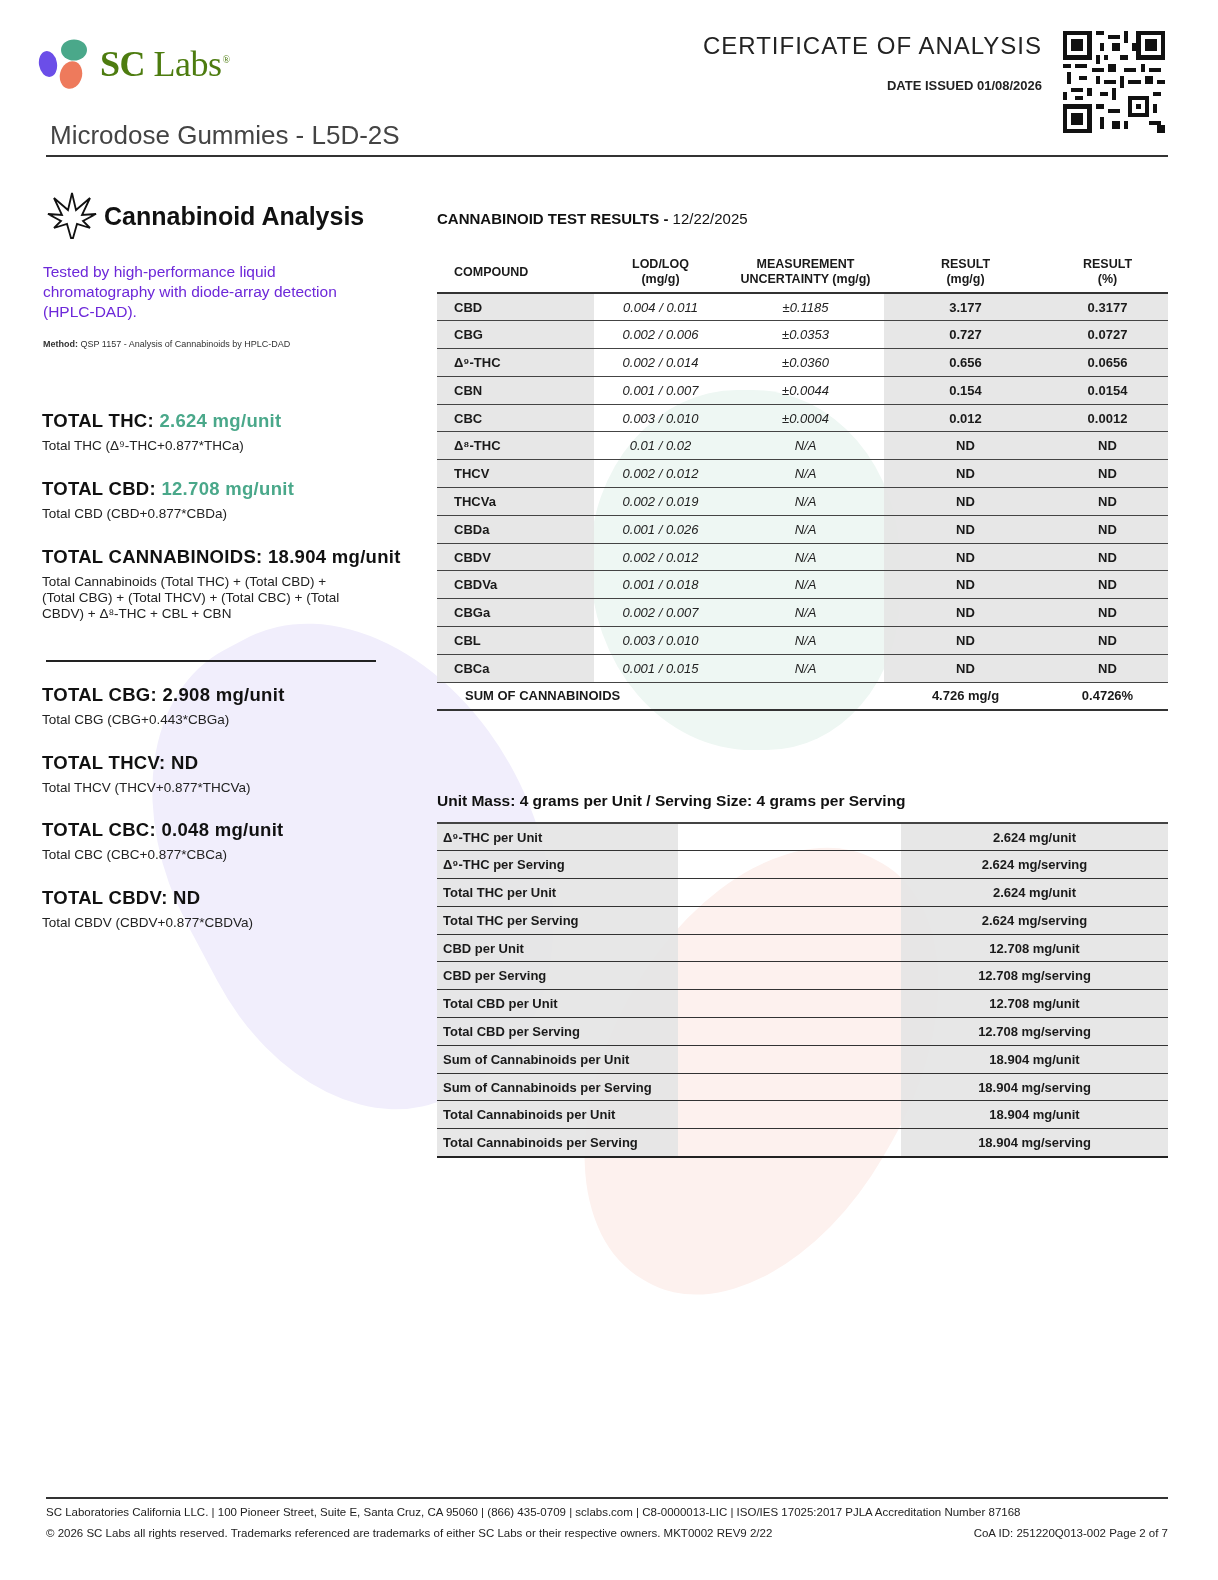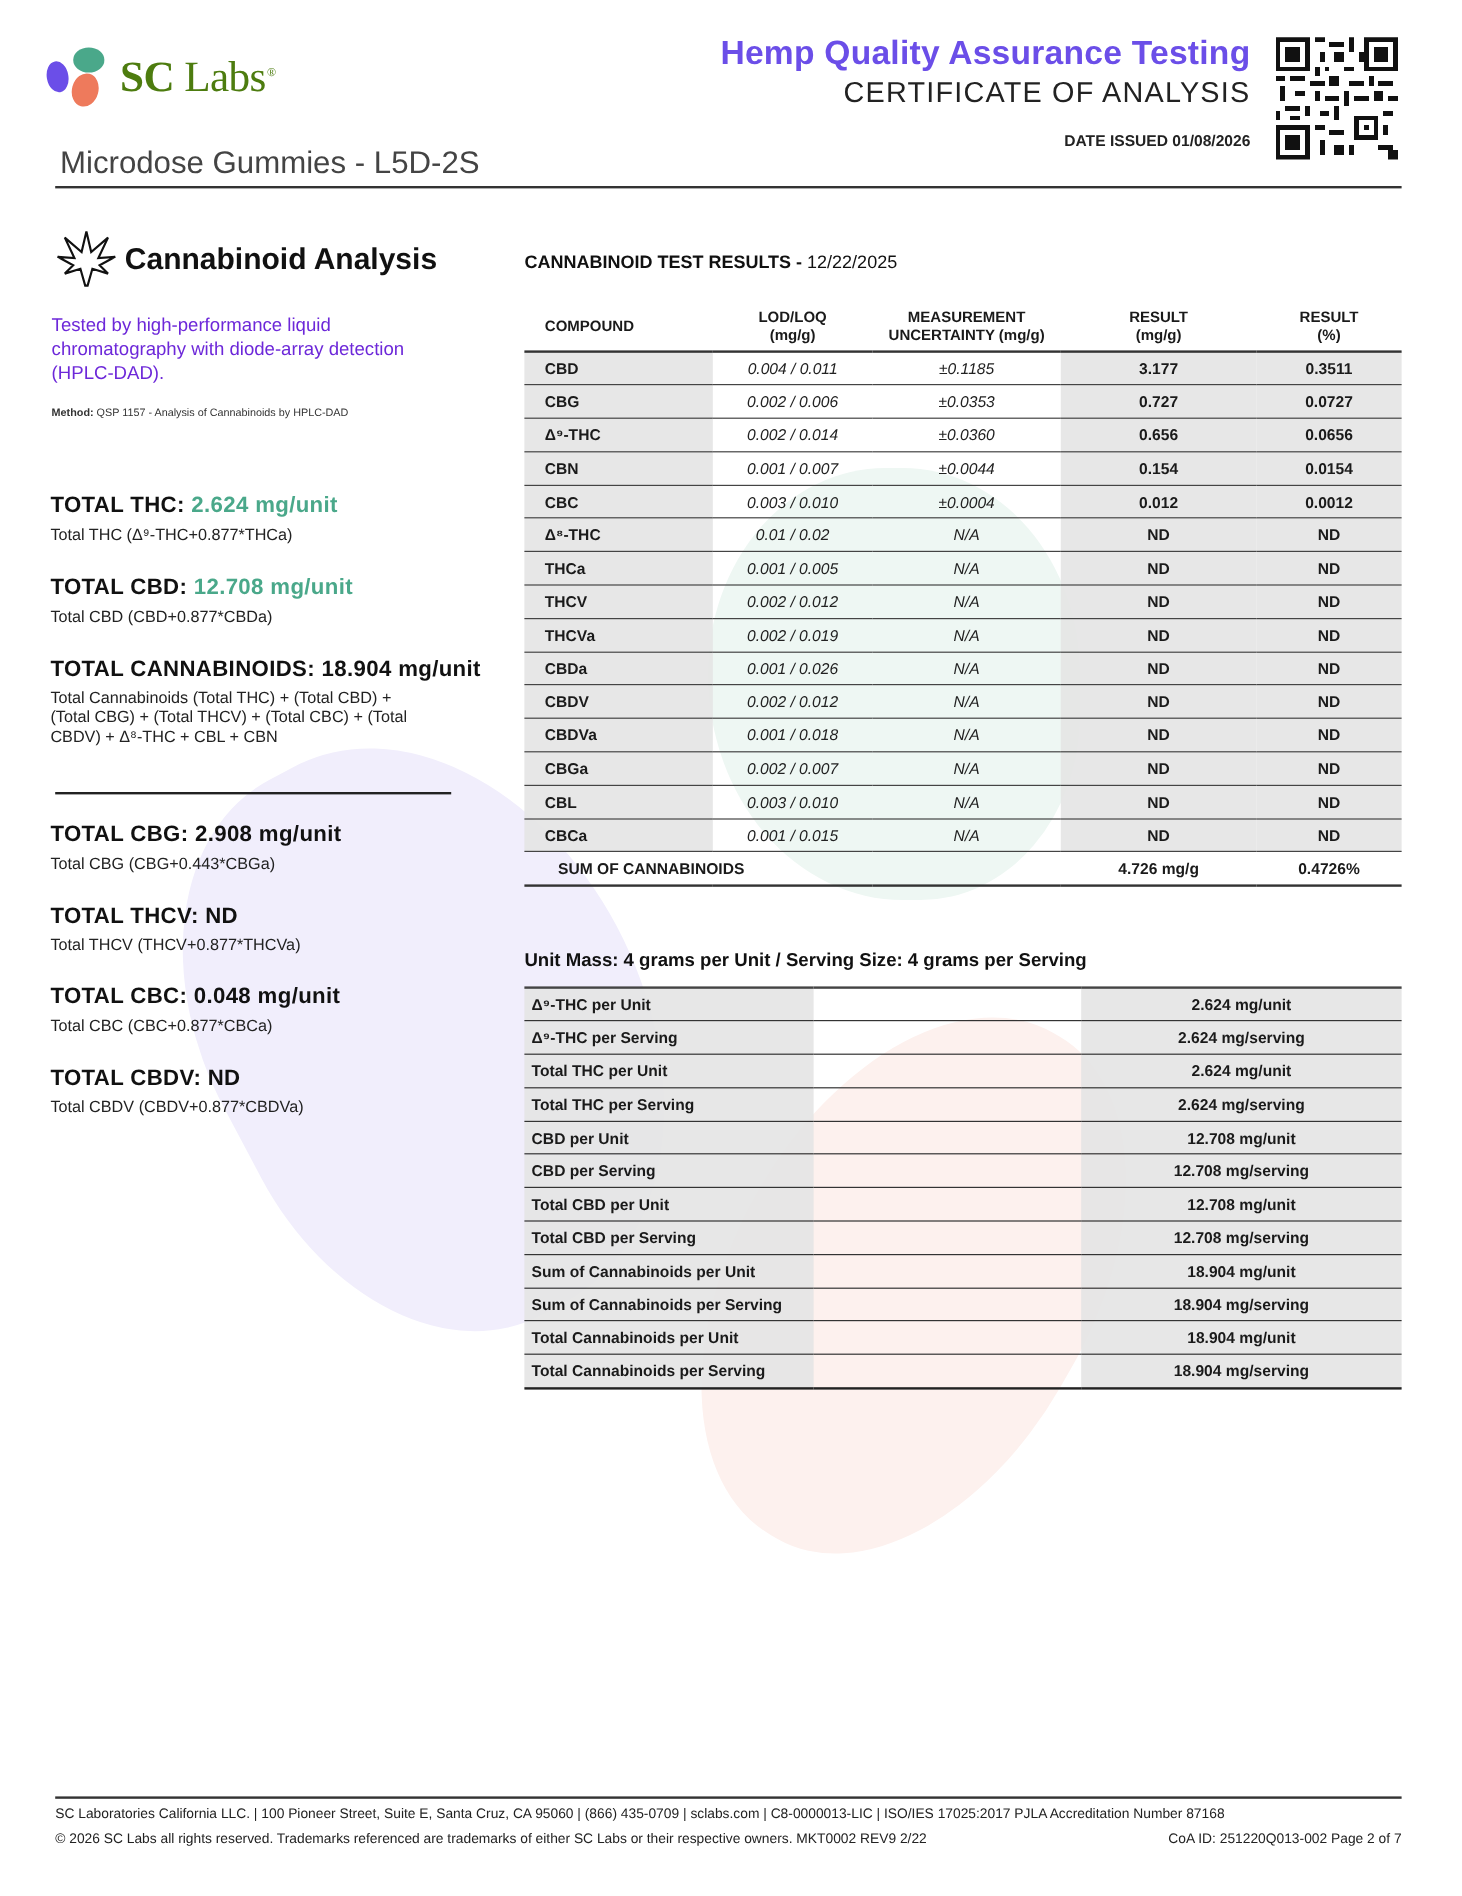--- a/index.html
+++ b/index.html
@@ -81,21 +81,20 @@
 <div class="layer logo">
   <svg width="56" height="52" viewBox="0 0 56 52">
     <ellipse cx="36" cy="12" rx="13" ry="10.5" fill="#4aa88a"></ellipse>
     <ellipse cx="10" cy="26" rx="9" ry="13" fill="#6b4ee8" transform="rotate(-10 10 26)"></ellipse>
     <ellipse cx="33" cy="37" rx="11" ry="14" fill="#ee7a5c" transform="rotate(15 33 37)"></ellipse>
   </svg>
   <span class="logo-text"><b>SC</b> <span>Labs</span><span class="logo-reg">®</span></span>
 </div>
 
 <div class="layer hdr-right">
-  <div class="hdr-title">Hemp Quality Assurance Testing</div>
   <div class="hdr-sub">CERTIFICATE OF ANALYSIS</div>
   <div class="hdr-date">DATE ISSUED 01/08/2026</div>
 </div>
 
 <div class="layer qr">
   <svg width="102" height="102" viewBox="0 0 25 25" shape-rendering="crispEdges">
     <rect width="25" height="25" fill="#fff"></rect>
     <g fill="#111">
       <rect x="0" y="0" width="7" height="7"></rect>
         <rect x="1" y="1" width="5" height="5" fill="#fff"></rect>
@@ -209,21 +208,21 @@
       <th><span style="white-space:pre-line">RESULT
 (%)</span></th>
     </tr>
   </thead>
   <tbody id="res-body">
       <tr>
         <td class="c0">CBD</td>
         <td class="c1">0.004 / 0.011</td>
         <td class="c2">±0.1185</td>
         <td class="c3">3.177</td>
-        <td class="c4">0.3511</td>
+        <td class="c4">0.3177</td>
       </tr>
       <tr>
         <td class="c0">CBG</td>
         <td class="c1">0.002 / 0.006</td>
         <td class="c2">±0.0353</td>
         <td class="c3">0.727</td>
         <td class="c4">0.0727</td>
       </tr>
       <tr>
         <td class="c0">Δ⁹-THC</td>
@@ -247,27 +246,20 @@
         <td class="c4">0.0012</td>
       </tr>
       <tr>
         <td class="c0">Δ⁸-THC</td>
         <td class="c1">0.01 / 0.02</td>
         <td class="c2">N/A</td>
         <td class="c3">ND</td>
         <td class="c4">ND</td>
       </tr>
       <tr>
-        <td class="c0">THCa</td>
-        <td class="c1">0.001 / 0.005</td>
-        <td class="c2">N/A</td>
-        <td class="c3">ND</td>
-        <td class="c4">ND</td>
-      </tr>
-      <tr>
         <td class="c0">THCV</td>
         <td class="c1">0.002 / 0.012</td>
         <td class="c2">N/A</td>
         <td class="c3">ND</td>
         <td class="c4">ND</td>
       </tr>
       <tr>
         <td class="c0">THCVa</td>
         <td class="c1">0.002 / 0.019</td>
         <td class="c2">N/A</td>

